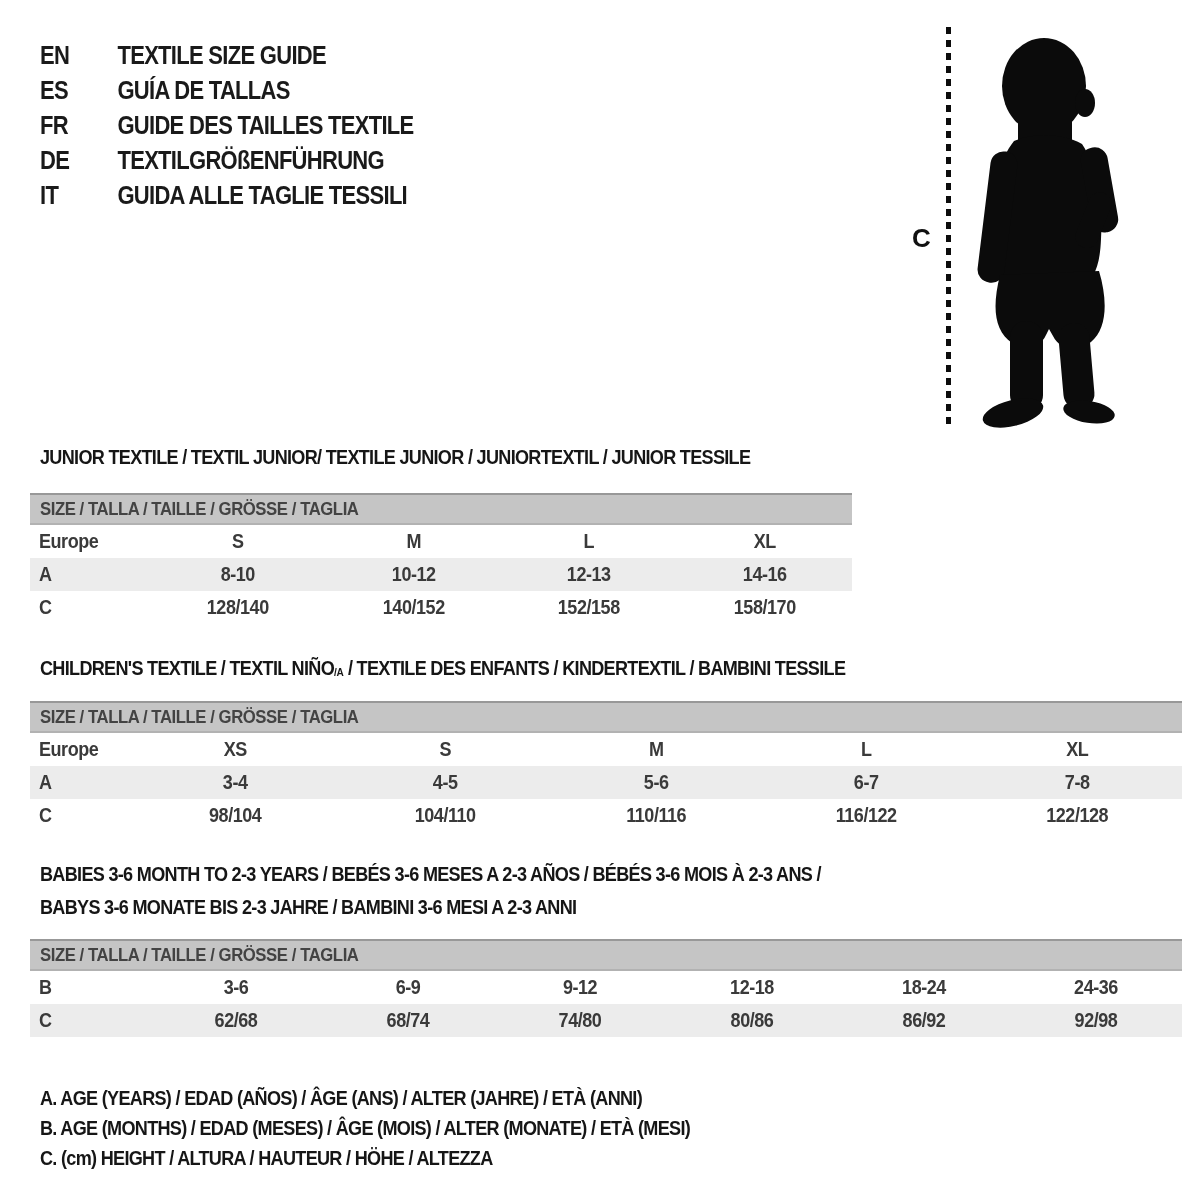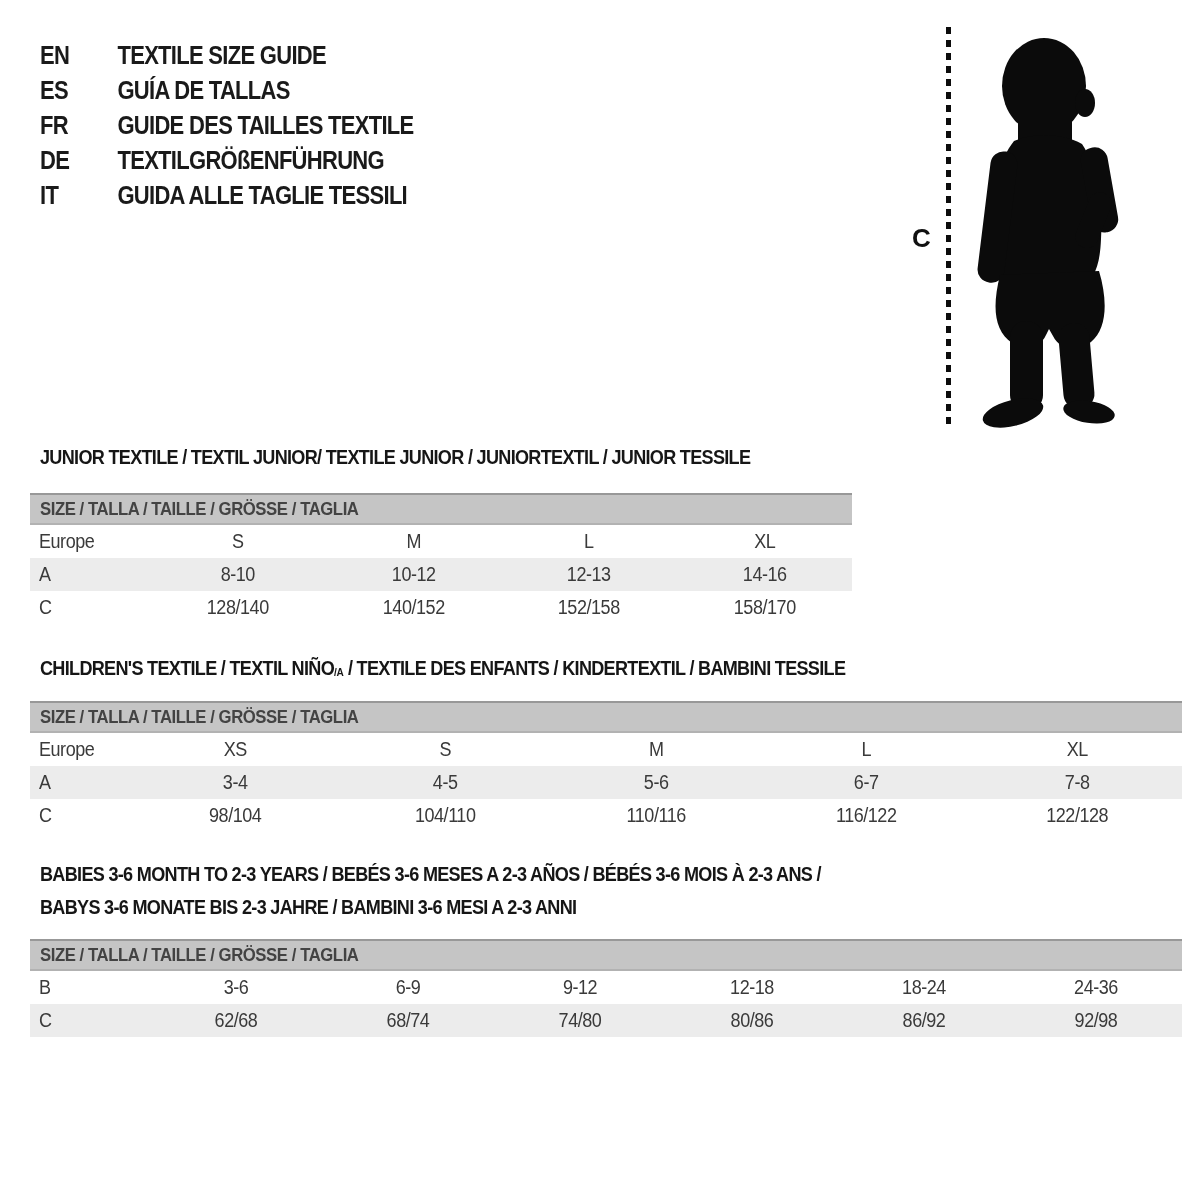--- a/index.html
+++ b/index.html
@@ -21,21 +21,21 @@
   .sec-title{position:absolute;font-weight:700;font-size:21px;letter-spacing:-0.8px;color:#161616;
     white-space:nowrap;transform:scaleX(0.86);transform-origin:0 50%;line-height:24px;}
   .sec-title .t2{display:block;margin-top:9px;}
   .sub{font-size:0.56em;vertical-align:-0.12em;letter-spacing:-0.3px;}
   
   .table{position:absolute;left:30px;}
   .t-header{box-sizing:border-box;height:32px;background:#c5c5c5;border-top:2px solid #989898;
     border-bottom:2px solid #b2b2b2;display:flex;align-items:center;padding-left:10px;}
   .t-header .hdr{font-weight:700;font-size:19px;letter-spacing:-0.5px;color:#434343;
     transform:scaleX(0.88);transform-origin:0 50%;white-space:nowrap;}
-  .t-row{display:flex;align-items:center;height:33px;font-weight:400;font-size:20px;
+  .t-row{display:flex;align-items:center;height:33px;font-weight:700;font-size:20px;
     letter-spacing:-0.5px;color:#3a3a3a;}
   .t-row.shade{background:#ececec;}
   .t-row .lbl{box-sizing:border-box;padding-left:10px;transform:scaleX(0.9);transform-origin:0 50%;white-space:nowrap;}
   .t-row .val{flex:1 1 0;text-align:center;transform:scaleX(0.9);white-space:nowrap;}
   .t1{width:822px;}  .t1 .lbl{width:120px;flex:0 0 120px;}
   .t2w{width:1152px;} .t2w .lbl{width:100px;flex:0 0 100px;}
   .t3w{width:1152px;} .t3w .lbl{width:120px;flex:0 0 120px;}
   
   .legend{position:absolute;left:40px;top:1072px;}
   .legend-line{height:30px;display:flex;align-items:center;font-weight:700;font-size:21px;
@@ -170,14 +170,19 @@
       <span class="lbl">C</span>
       <span class="val">62/68</span>
       <span class="val">68/74</span>
       <span class="val">74/80</span>
       <span class="val">80/86</span>
       <span class="val">86/92</span>
       <span class="val">92/98</span>
     </div>
   </div>
 
+  <div class="legend">
+    <div class="legend-line">A. AGE (YEARS) / EDAD (AÑOS) / ÂGE (ANS) / ALTER (JAHRE) / ETÀ (ANNI)</div>
+    <div class="legend-line">B. AGE (MONTHS) / EDAD (MESES) / ÂGE (MOIS) / ALTER (MONATE) / ETÀ (MESI)</div>
+    <div class="legend-line">C. (cm) HEIGHT / ALTURA / HAUTEUR / HÖHE / ALTEZZA</div>
+  </div>
 
 </div>
 
 </body></html>

